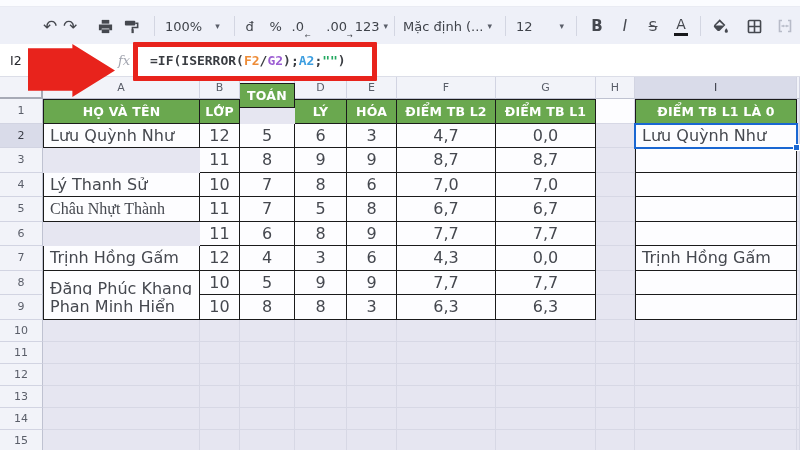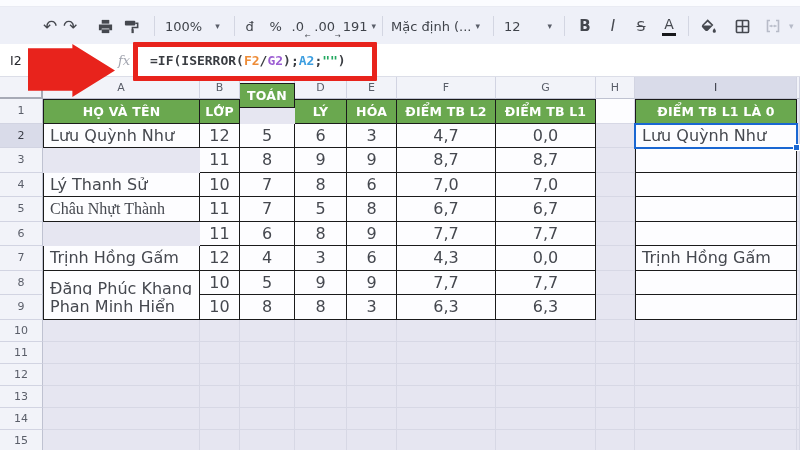--- a/index.html
+++ b/index.html
@@ -71,26 +71,26 @@
       <span class="lbl">100%</span>
         <span class="dd" style="margin-left:13px">▾</span>
     </span>
     <span class="sep" style="margin-left:14px"></span>
     <span class="tbtn lbl" style="margin-left:6px;width:18px">đ</span>
     <span class="tbtn lbl" style="margin-left:8px;width:18px">%</span>
     <span class="tbtn lbl numfmt" style="margin-left:2px;width:22px">
         <span>.0</span>
         <span class="tiny">←</span>
       </span>
-    <span class="tbtn lbl numfmt" style="margin-left:2px;width:28px">
+    <span class="tbtn lbl numfmt" style="margin-left:14px;width:28px">
         <span>.00</span>
         <span class="tiny">→</span>
       </span>
     <span class="tbtn" style="margin-left:4px">
-      <span class="lbl">191</span>
+      <span class="lbl">123</span>
         <span class="dd">▾</span>
     </span>
     <span class="sep" style="margin-left:6px"></span>
     <span class="tbtn fontsel" style="margin-left:8px;width:84px">
       <span class="lbl">Mặc định (...</span>
         <span class="dd">▾</span>
     </span>
     <span class="sep" style="margin-left:18px"></span>
     <span class="tbtn fontsel" style="margin-left:4px;width:60px;padding:0 6px">
       <span class="lbl">12</span>

